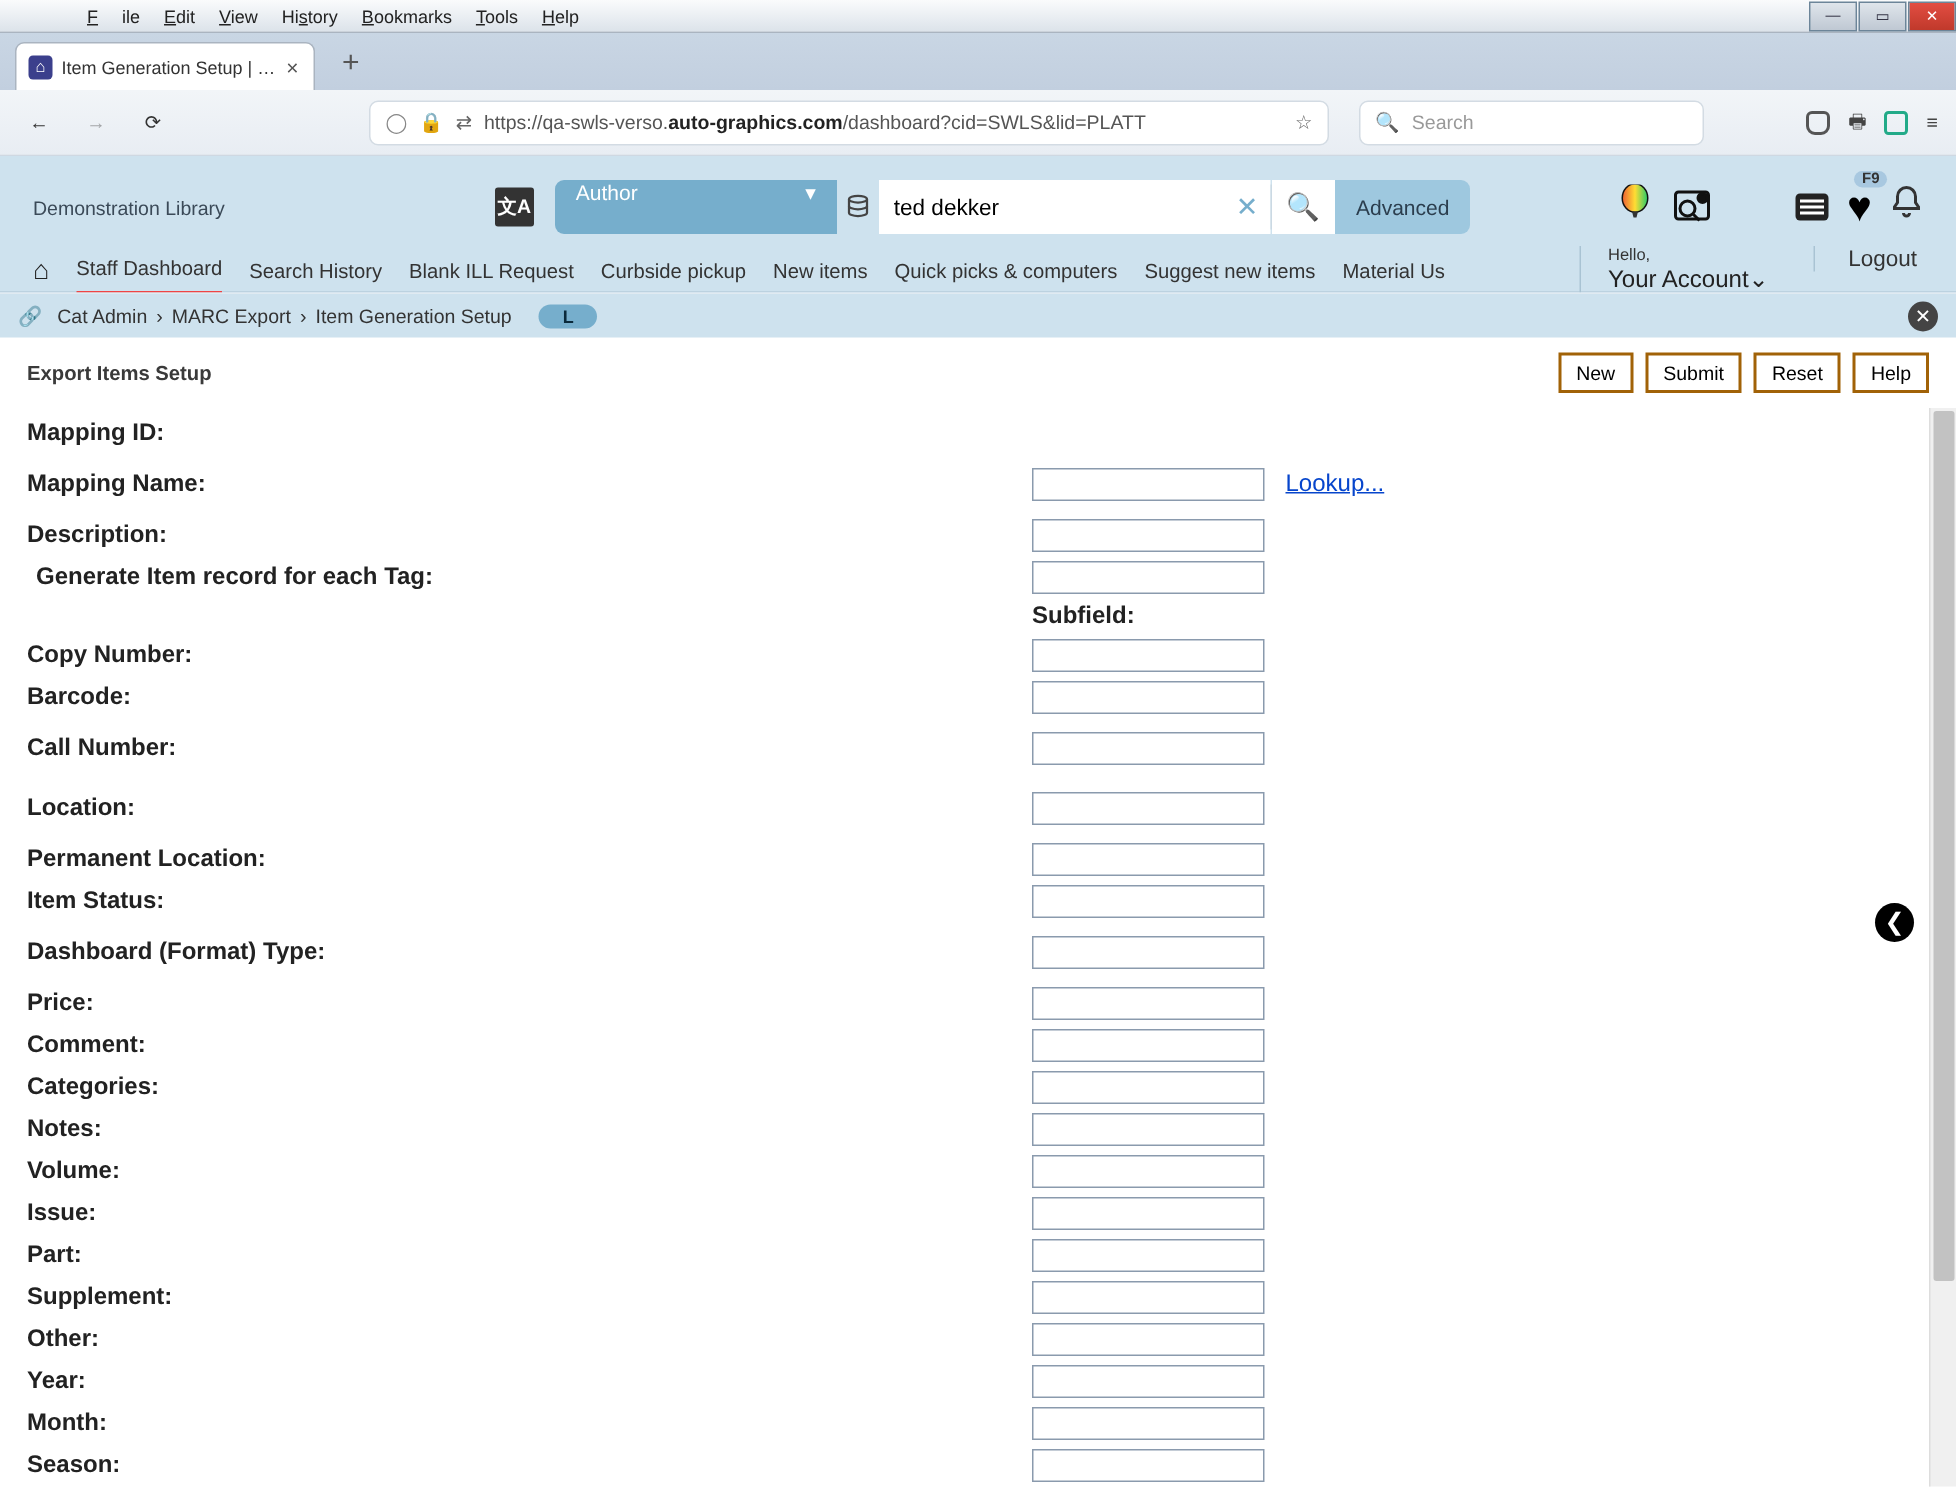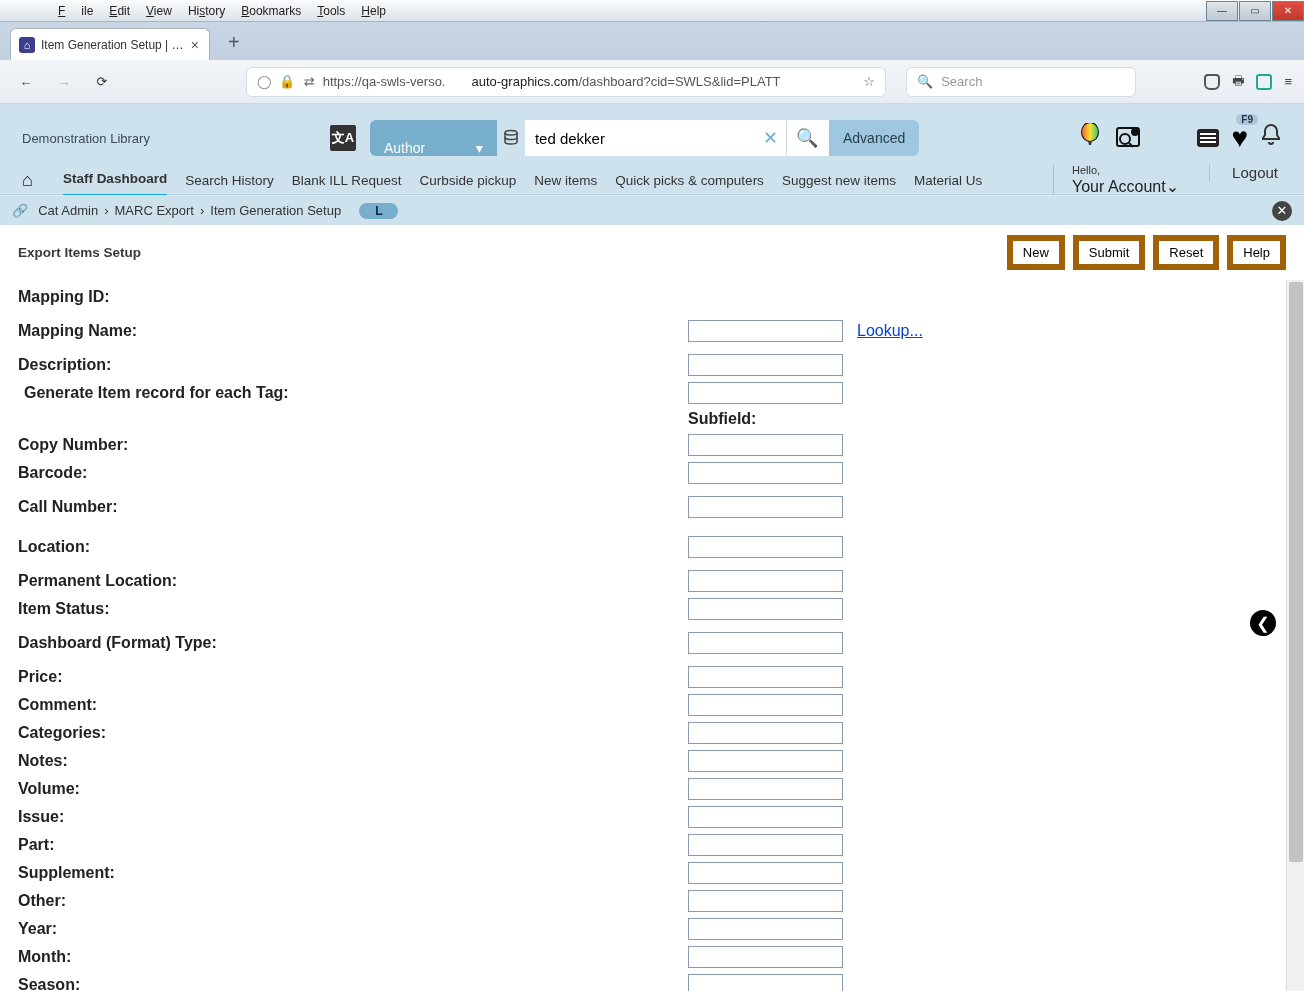--- a/index.html
+++ b/index.html
@@ -24,70 +24,70 @@
 .tab-plus { margin-left: 18px; font-size: 20px; color: #555; padding-bottom:6px;}
 
 
 .url-row { background: linear-gradient(to bottom,#f2f5f8,#e8edf3); border-bottom: 1px solid #cfd8e2; height: 44px; display: flex; align-items: center; padding: 0 12px; gap: 10px; }
 .nav-btn { width:28px; height:28px; border-radius:4px; display:inline-flex; align-items:center; justify-content:center; color:#333; }
 .nav-btn.disabled { opacity: .4; }
 .url-field { flex: 0 0 640px; display:flex; align-items:center; background:#fff; border-radius:6px; border:1px solid #d3dbe3; height:30px; padding:0 10px; margin-left: 120px; color:#666; gap:8px;}
 .url-field .shield { color:#888; }
 .url-field .lock-icon { color:#333; }
 .url-text { flex:1; font-size:13px; color:#555; }
-.url-text b { color:#222; font-weight:normal;margin-left:26px;}
+.url-text b { color:#222; font-weight:bold;}
 .star { color:#666; }
 .search-field { display:flex; align-items:center; background:#fff; border-radius:6px; border:1px solid #d3dbe3; height:30px; padding:0 10px; width:230px; margin-left: 10px; color:#999; gap:8px;}
 .url-right { display:flex; margin-left:auto; gap:12px; align-items:center; color:#444; }
 .pocket-icon { width:16px; height:16px; border:2px solid #555; border-radius:4px 4px 6px 6px; display:inline-block; }
 
 
 .app-header { background:#cee2ee; border-bottom:1px solid #bcd2e0; padding: 12px 22px 0 22px; }
 .app-header-row1 { display:flex; align-items:center; height:44px;}
 .library-title { font-size:13px; color:#3b4a58; font-weight:500; }
 .search-group { margin-left: 180px; display:flex; align-items:center; }
 .la-icon { width:26px; height:26px; background:#333; color:#fff; display:inline-flex; align-items:center; justify-content:center; font-size:13px; font-weight:bold; margin-right:14px; border-radius:2px;}
-.author-dd { background:#76aecc; color:#fff; border-radius:6px 0 0 6px; height:36px; width:127px; display:flex; align-items:flex-end; padding:0 14px; font-size:14px; justify-content:space-between;}
+.author-dd { background:#76aecc; color:#fff; border-radius:6px 0 0 6px; height:36px; width:188px; display:flex; align-items:flex-start; padding:0 14px; font-size:14px; justify-content:space-between;}
 .db-icon { width:28px; height:36px; display:inline-flex; align-items:center; justify-content:center; color:#444; background:#cee2ee;}
 .search-input-box { background:#fff; height:36px; width:230px; display:flex; align-items:center; padding:0 10px; font-size:15px; color:#333; border-radius:0; }
 .search-input-box input { border:none; outline:none; font-size:15px; width:100%; }
 .clear-search { color:#76aecc; font-size:18px; padding:0 8px; background:#fff; height:36px; display:inline-flex; align-items:center;}
 .divider-v { width:1px; height:30px; background:#cbd9e3; }
 .search-go { width:42px; height:36px; background:#fff; display:inline-flex; align-items:center; justify-content:center; color:#76aecc; font-size:18px;}
 .adv-btn { background:#9ec8df; color:#2b3e4e; padding: 8px 14px; border-radius:0 6px 6px 0; font-size:14px; height:36px; display:inline-flex; align-items:center;}
 .header-icons { margin-left:auto; display:flex; gap:12px; align-items:center;}
 .list-icon { width:22px; height:18px; background:#222; border-radius:3px; color:#fff; display:flex; flex-direction:column; justify-content:space-around; padding:3px;}
 .list-icon div { height:2px; background:#fff; }
 .heart-icon { color:#000; font-size:28px; position:relative;}
 .heart-badge { position:absolute; top:-8px; right:-10px; background:#a8c8e0; color:#333; border-radius:10px; padding:0 5px; font-size:10px; font-weight:bold;}
 .bell-icon { font-size:22px; color:#333;}
 
 
 .nav-bar { display:flex; align-items:center; height:34px; gap:18px; padding-top:6px;}
 .nav-item { font-size:13.5px; color:#333; padding:8px 0; }
-.nav-item.active { border-bottom:3px solid #0ea5e9; font-weight:700;margin-left:12px; }
+.nav-item.active { border-bottom:3px solid #ef4444; font-weight:400; }
 .nav-home { font-size:18px; color:#222;}
 .nav-right { margin-left:auto; display:flex; align-items:flex-start; gap:30px;}
 .hello-block { line-height:1.2; border-left:1px solid #a9c3d3; padding-left:18px;}
 .hello-small { font-size:11px; color:#333;}
 .hello-big { font-size:16px; color:#222;}
 .logout { font-size:15px; color:#333; border-left:1px solid #a9c3d3; padding-left:22px; padding-right:4px;}
 
 
 .breadcrumb-bar { background:#cee2ee; height:30px; display:flex; align-items:center; padding:0 12px; font-size:13px; color:#333; border-top:1px solid #e0eaf1; position:relative;}
 .breadcrumb-bar .link-icon { margin-right:10px; color:#333;}
 .breadcrumb-bar .chev { padding:0 6px; color:#333;}
 .l-badge { background:#76aecc; color:#0a2a3b; border-radius:10px; padding:1px 16px; margin-left:18px; font-weight:bold; font-size:12px;}
 .close-x { position:absolute; right:12px; width:20px; height:20px; background:#444; border-radius:50%; color:#fff; display:inline-flex; align-items:center; justify-content:center; font-size:13px;}
 
 
 .section-bar { display:flex; align-items:center; padding:10px 18px; }
 .section-title { font-size:13.5px; font-weight:bold; color:#3a3a3a; }
 .section-btns { margin-left:auto; display:flex; gap:8px;}
-.sq-btn { border:6px solid #a16207; background:#fff; padding:4px 10px; font-size:13px; font-weight:500; }
+.sq-btn { border:2px solid #a16207; background:#fff; padding:4px 10px; font-size:13px; font-weight:500; }
 
 
 .form-wrap { position:relative; padding: 4px 18px 20px 18px; height: 730px; overflow:hidden; }
 .form-scroll { position:absolute; right:0; top:0; width:18px; height:100%; background:#f0f0f0; border-left:1px solid #ddd;}
 .form-scroll-thumb { width:14px; margin:2px auto; height:580px; background:#c2c2c2; border-radius:2px;}
 .form-row { display:flex; align-items:center; min-height:26px; }
 .form-label { font-size:16px; font-weight:bold; color:#222; width:670px;}
 .form-input { width:155px; height:22px; border:1px solid #8a9aad; background:#fff; }
 .form-gap-sm { margin-top:2px;}
 .form-gap-md { margin-top:8px;}

